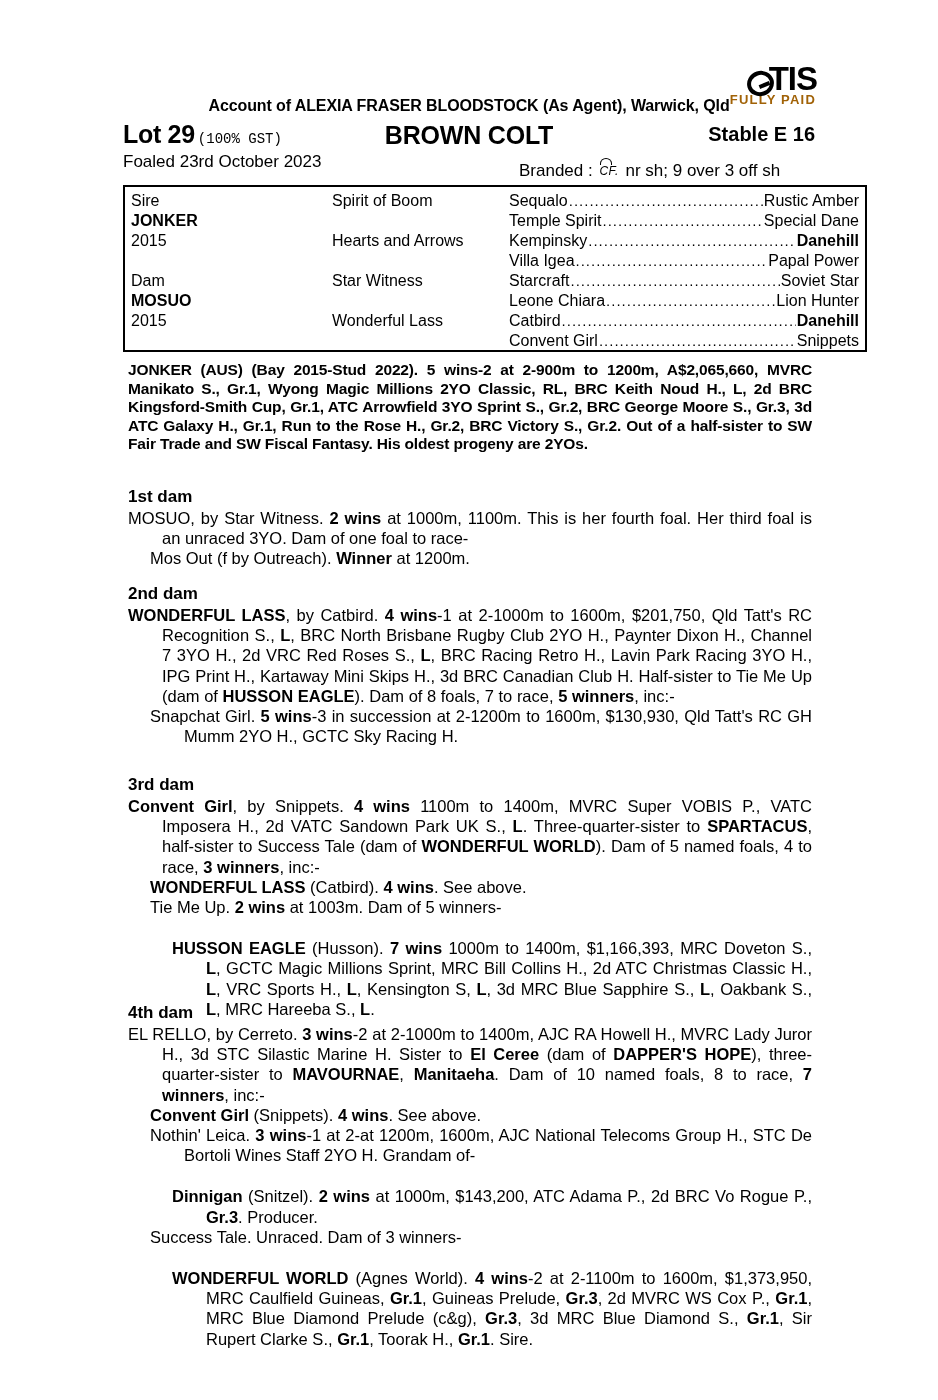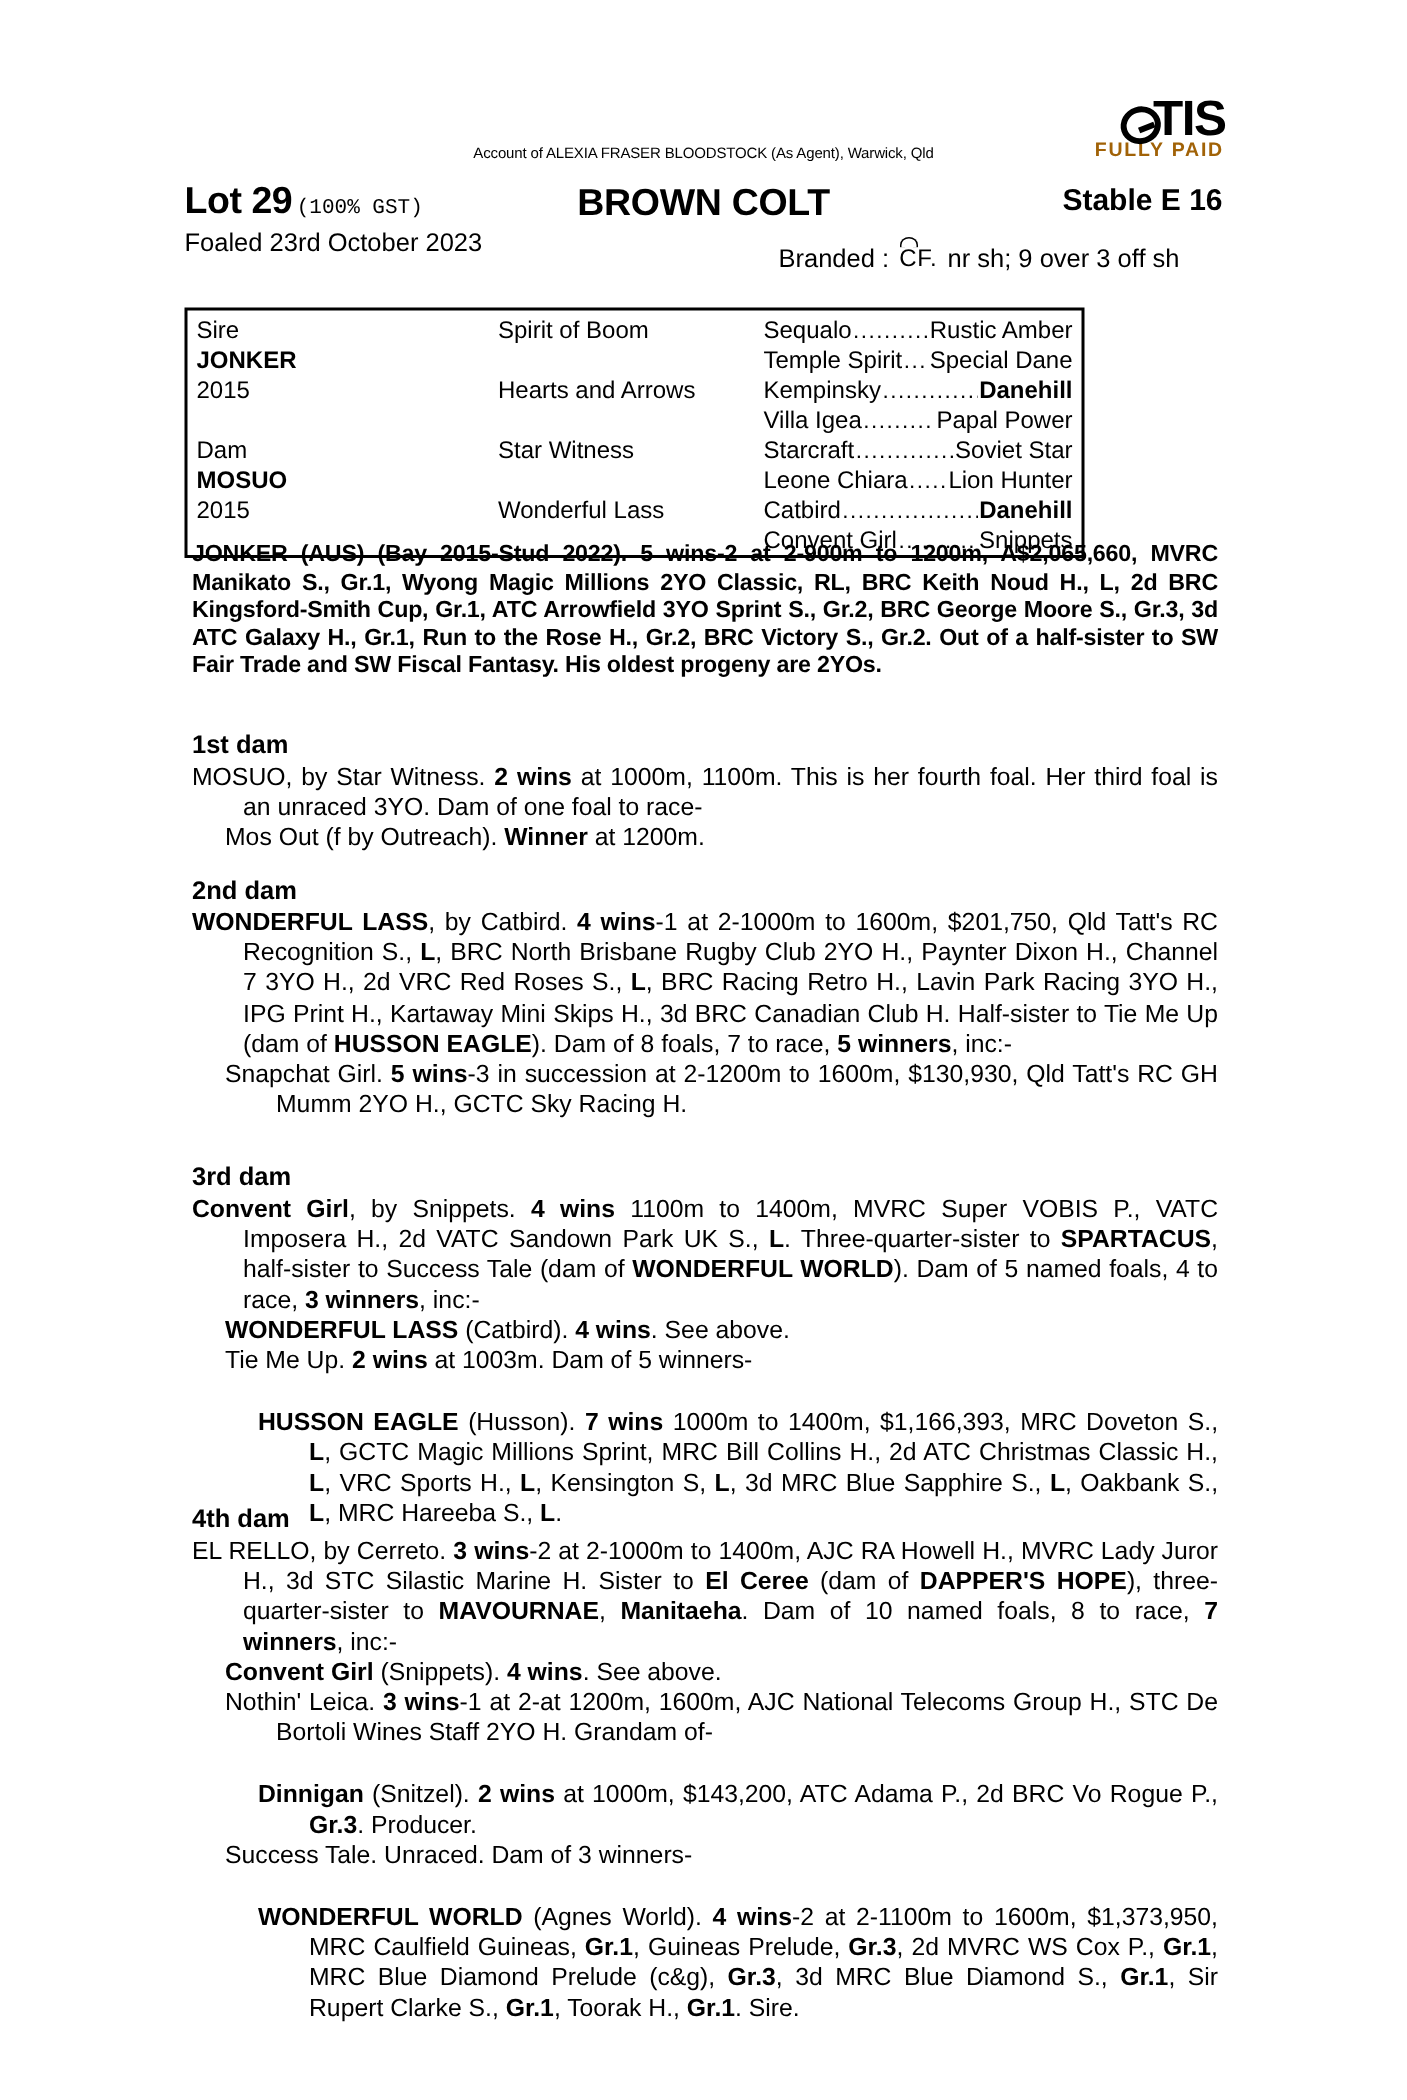--- a/index.html
+++ b/index.html
@@ -74,22 +74,22 @@
     color: #a16207;
     margin-top: -3px;
     padding-right: 1px;
   }
 
   .account-line {
     position: absolute;
     left: 0; top: 97px;
     width: 938px;
     text-align: center;
-    font-size: 10px;
-    font-weight: normal;
+    font-size: 16px;
+    font-weight: bold;
     letter-spacing: -0.1px;
   }
 
   .titlebar {
     position: absolute;
     left: 123px; top: 120px;
     width: 692px;
     height: 30px;
   }
   .lot-no {
@@ -135,49 +135,49 @@
   }
   .branded {
     position: absolute;
     left: 396px; top: 0;
     font-size: 17px;
     white-space: nowrap;
   }
   .brand-glyph {
     display: inline-block;
     position: relative;
-    font-size: 16px;
+    font-size: 12px;
     letter-spacing: 0.5px;
     padding: 0 1px;
     margin: 12px 1px;
     vertical-align: 1px;
+    font-style: italic;
   }
   .brand-glyph::before {
     content: "";
     position: absolute;
     left: 2px;
     top: -6px;
     width: 10px;
     height: 6px;
     border-top: 1.5px solid #000;
     border-left: 1.5px solid #000;
     border-right: 1.5px solid #000;
     border-radius: 60% 60% 0 0 / 90% 90% 0 0;
   }
 
   
   .ped-table {
     position: absolute;
     left: 123px;
     top: 185px;
-    width: 600px;
+    width: 744px;
     height: 167px;
     border: 2.5px solid #000;
     box-sizing: border-box;
-    margin-top: 20px;
   }
   .ped-inner {
     position: relative;
     width: 100%;
     height: 100%;
     padding: 4px 0 0 0;
     box-sizing: border-box;
   }
   .ped-row {
     position: relative;

